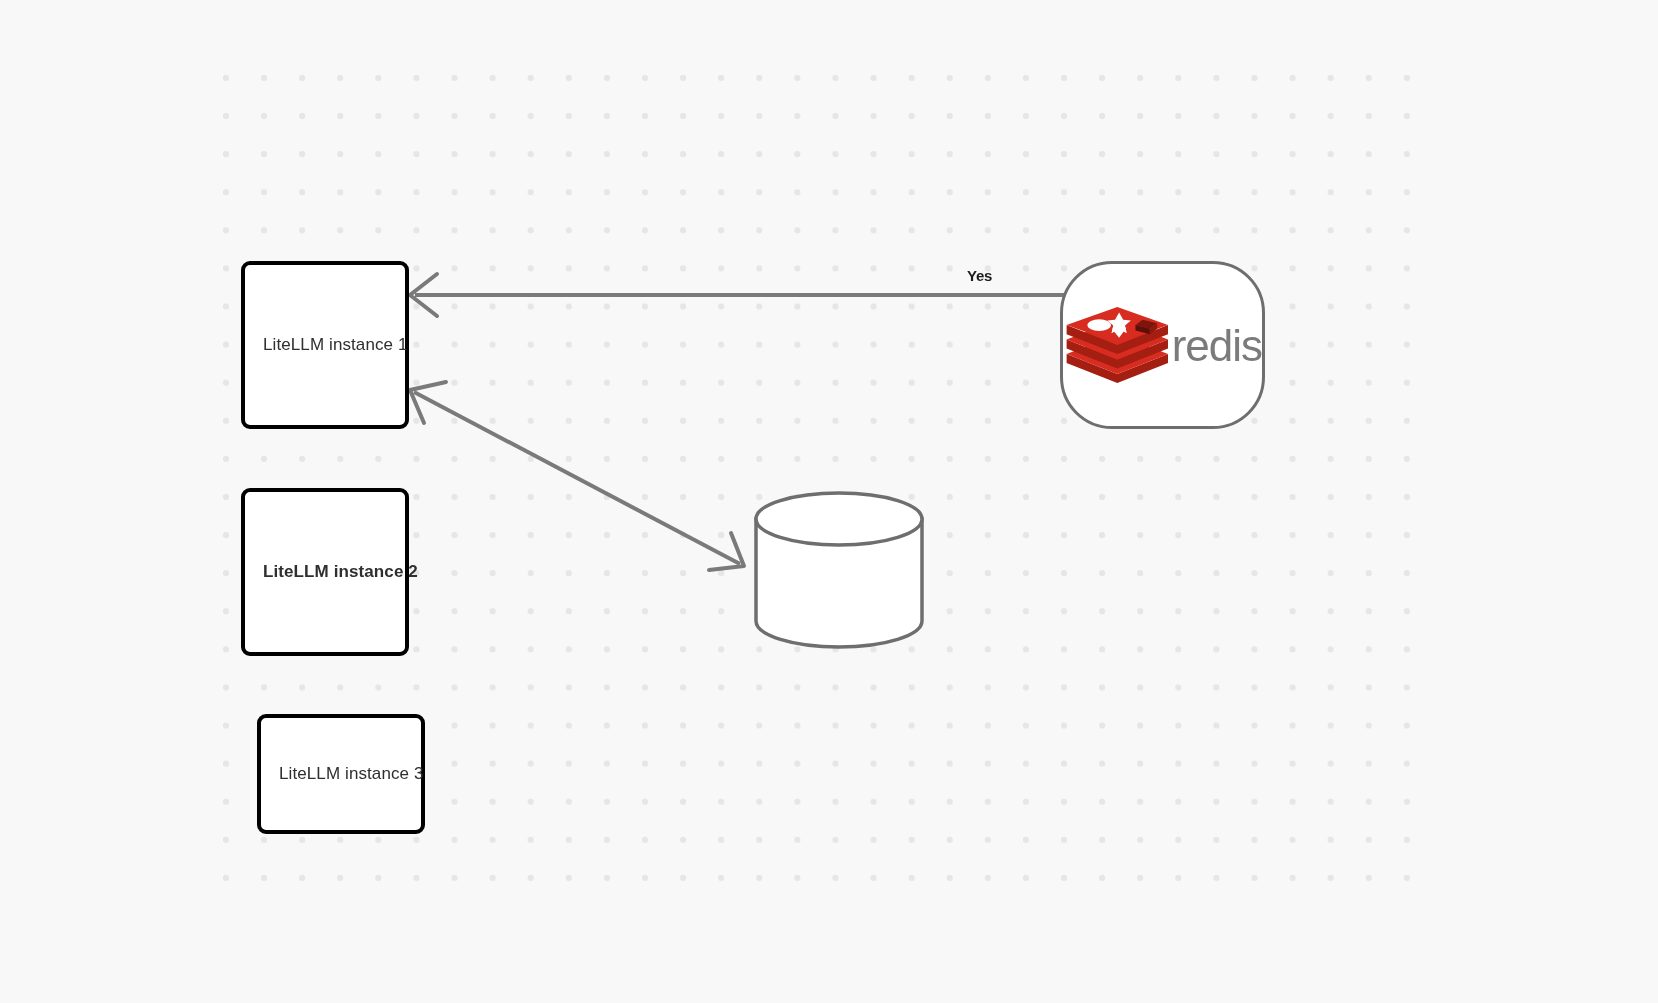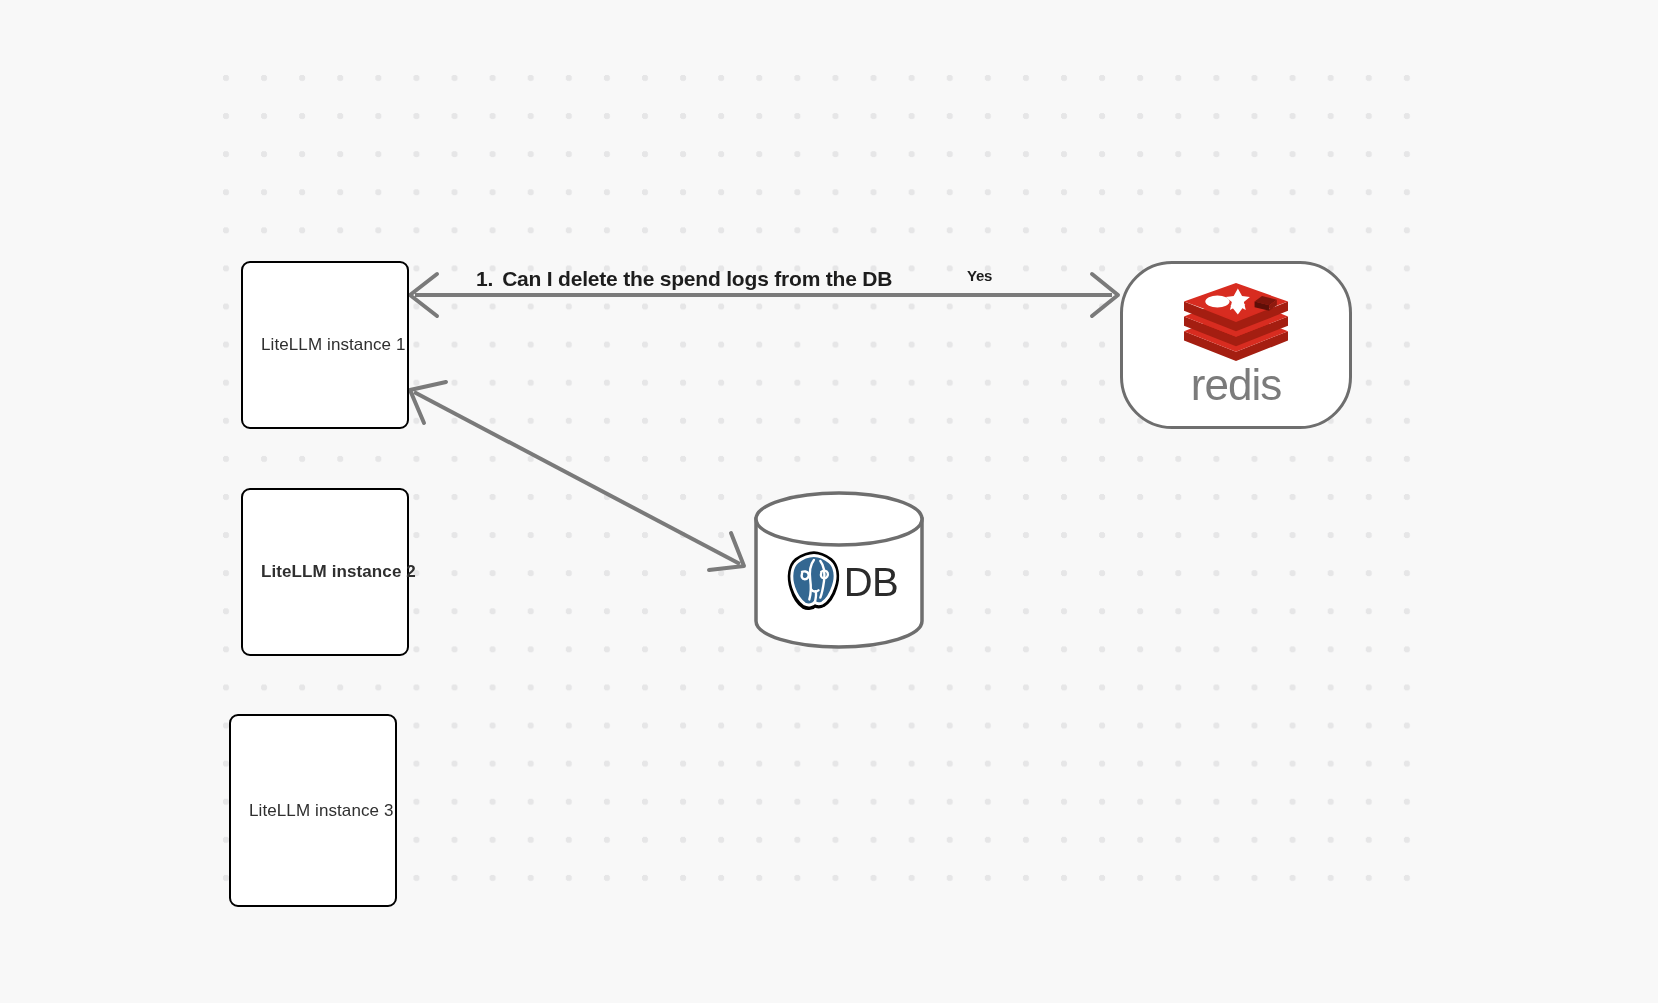--- a/index.html
+++ b/index.html
@@ -38,51 +38,50 @@
     top: 0;
     width: 1658px;
     height: 1003px;
     pointer-events: none;
   }
   
   .node-box {
     position: absolute;
     box-sizing: border-box;
     background: #ffffff;
-    border: 2px solid #000000;
+    border: 4px solid #000000;
     border-radius: 9px;
     display: flex;
     align-items: center;
     justify-content: flex-start;
   }
   .node-box .node-label {
     font-size: 17px;
     color: #2f2f2f;
     font-family: "Liberation Sans", sans-serif;
     padding-left: 18px;
     letter-spacing: 0.1px;
     white-space: nowrap;
   }
   #node-litellm-1 { left: 241px; top: 261px; width: 168px; height: 168px; }
   #node-litellm-2 { left: 241px; top: 488px; width: 168px; height: 168px; font-weight: bold; }
-  #node-litellm-3 { left: 229px; top: 714px; width: 168px; height: 193px; }
+  #node-litellm-3 { left: 257px; top: 714px; width: 168px; height: 120px; }
 
   
   #node-redis {
     position: absolute;
-    left: 1120px;
+    left: 1060px;
     top: 261px;
-    width: 232px;
+    width: 205px;
     height: 168px;
     box-sizing: border-box;
     background: #ffffff;
     border: 3px solid #6e6e6e;
     border-radius: 52px;
     display: flex;
-    flex-direction: column;
     align-items: center;
     justify-content: center;
   }
   .redis-mark { width: 112px; height: 78px; display: block; }
   .redis-wordmark {
     font-family: "Liberation Sans", sans-serif;
     font-size: 44px;
     letter-spacing: -1px;
     color: #7b7b7b;
     line-height: 1;
@@ -192,45 +191,19 @@
       <path d="M96 24 L104 18 L104 24 L96 30 Z" fill="#8e1a0e"></path>
     </svg>
     <div class="redis-wordmark">redis</div>
   </div>
 
   <div id="node-db">
     <svg class="cyl-svg" viewBox="0 0 172 160" xmlns="http://www.w3.org/2000/svg">
       <path d="M3 29 L3 131 A83 26 0 0 0 169 131 L169 29 Z" fill="#ffffff" stroke="#6e6e6e" stroke-width="3.5"></path>
       <ellipse cx="86" cy="29" rx="83" ry="26" fill="#ffffff" stroke="#6e6e6e" stroke-width="3.5"></ellipse>
     </svg>
-    <div class="db-inner">
-      <svg class="pg-mark" viewBox="0 0 72 72" xmlns="http://www.w3.org/2000/svg">
-        <g stroke="#000000" stroke-width="5" stroke-linejoin="round" stroke-linecap="round" fill="#000000">
-          <path d="M55 12 C62 18 64 30 60 42 C57 52 52 58 47 61 C44 63 40 63 38 61
-                   C36 64 30 65 26 63 C21 60 16 53 13 43 C9 30 11 18 18 12
-                   C24 7 33 5 37 5 C41 5 49 7 55 12 Z"></path>
-        </g>
-        <g stroke="#ffffff" stroke-width="3.2" stroke-linejoin="round" stroke-linecap="round" fill="#336791">
-          <path d="M54 14 C60 19 62 30 58 41 C55 50 51 56 46 59 C43 60 40 60 38 58
-                   C36 61 31 62 27 60 C23 57 18 51 15 42 C11 30 13 19 19 14
-                   C25 9 33 7 37 7 C41 7 48 9 54 14 Z"></path>
-        </g>
-        <g fill="none" stroke="#ffffff" stroke-width="2.6" stroke-linecap="round" stroke-linejoin="round">
-          <path d="M37 12 C33 17 32 26 33 34 C34 41 34 48 32 55"></path>
-          <path d="M44 13 C48 18 49 27 48 35 C47 42 46 48 44 53"></path>
-          <path d="M24 25 C26 24 30 24 31 27 C32 30 30 33 27 33 C24 33 23 30 24 27"></path>
-          <path d="M45 25 C47 23 51 23 52 26 C53 29 51 32 48 32 C45 32 44 29 45 26"></path>
-          <path d="M34 44 C36 47 40 47 42 45"></path>
-          <path d="M38 58 C39 54 40 50 39 46"></path>
-        </g>
-      </svg>
-      <div class="db-wordmark">DB</div>
-    </div>
-  </div>
-
-  <div class="edge-label" id="edge-label-1">
-    <span class="step-num">1.</span><span>Can I delete the spend logs from the DB</span>
-  </div>
+  </div>
+
 
   <div class="edge-label" id="edge-label-yes">Yes</div>
 
 
 </div>
 
 </body></html>

